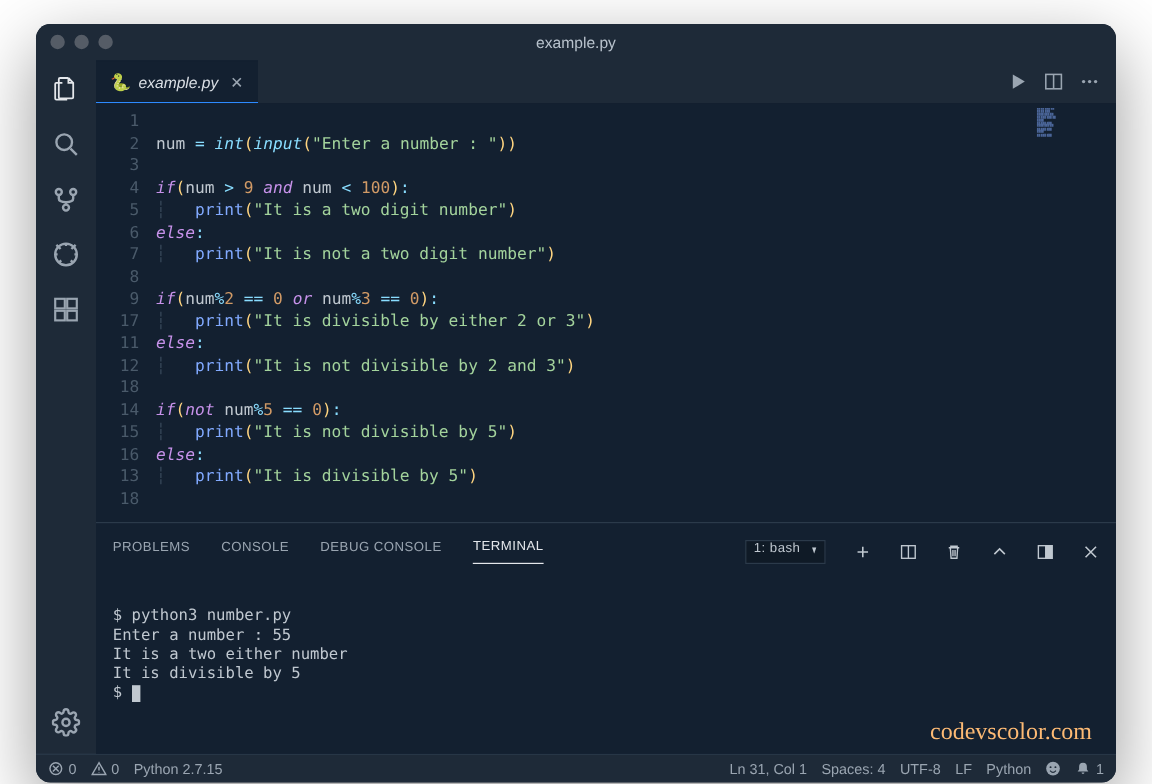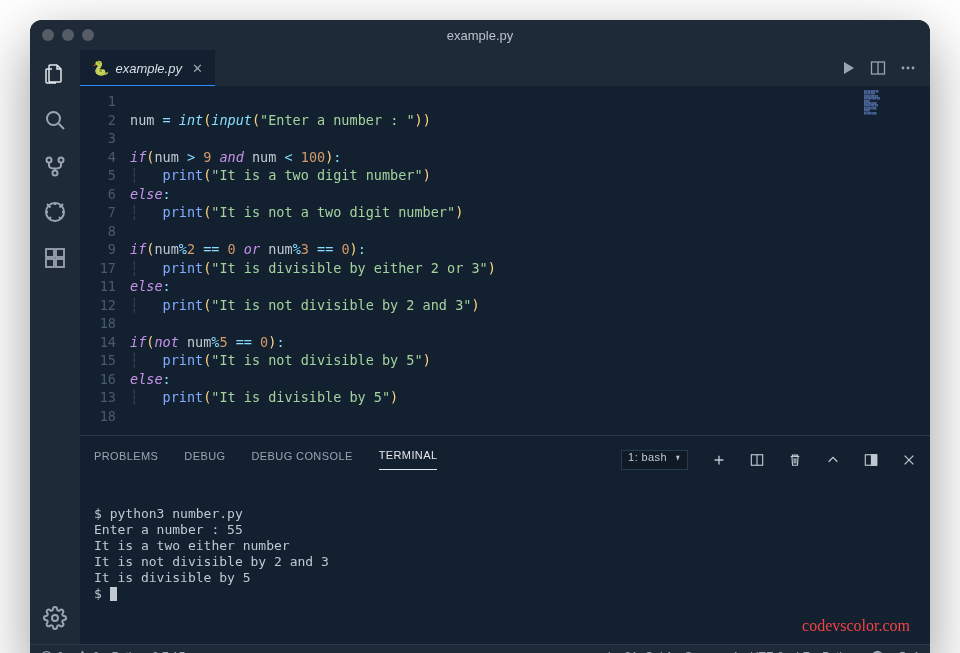--- a/index.html
+++ b/index.html
@@ -184,23 +184,23 @@
     color:#c0c8d0;
     padding:4px 14px 10px 14px;
     white-space:pre;
     position:relative;
   }
   .term-cursor { background:#c0c8d0; display:inline-block; width:7px; height:14px; vertical-align:text-bottom; }
   .watermark {
     position:absolute;
     right:20px;
     bottom:10px;
-    color:#ef4444;
+    color:#fdba74;
     font-family: cursive, 'Brush Script MT';
-    font-size:16px;
+    font-size:20px;
     pointer-events:none;
   }
   .statusbar {
     height:24px;
     background:#1e2a38;
     border-top:1px solid #2b3a4a;
     display:flex;
     align-items:center;
     font-size:12px;
     color:#9aa5b1;
@@ -322,21 +322,21 @@
             <div>18</div>
           </div>
         <div class="code" id="code"><div class="line"></div><div class="line"><span class="tk-var">num</span><span class="tk-op"> = </span><span class="tk-bfn">int</span><span class="tk-paren">(</span><span class="tk-bfn">input</span><span class="tk-paren">(</span><span class="tk-str">"Enter a number : "</span><span class="tk-paren">)</span><span class="tk-paren">)</span></div><div class="line"></div><div class="line"><span class="tk-kw">if</span><span class="tk-paren">(</span><span class="tk-var">num</span><span class="tk-op"> &gt; </span><span class="tk-num">9</span><span class="tk-kw"> and </span><span class="tk-var">num</span><span class="tk-op"> &lt; </span><span class="tk-num">100</span><span class="tk-paren">)</span><span class="tk-op">:</span></div><div class="line"><span class="indent">┆   </span><span class="tk-fn">print</span><span class="tk-paren">(</span><span class="tk-str">"It is a two digit number"</span><span class="tk-paren">)</span></div><div class="line"><span class="tk-kw">else</span><span class="tk-op">:</span></div><div class="line"><span class="indent">┆   </span><span class="tk-fn">print</span><span class="tk-paren">(</span><span class="tk-str">"It is not a two digit number"</span><span class="tk-paren">)</span></div><div class="line"></div><div class="line"><span class="tk-kw">if</span><span class="tk-paren">(</span><span class="tk-var">num</span><span class="tk-op">%</span><span class="tk-num">2</span><span class="tk-op"> == </span><span class="tk-num">0</span><span class="tk-kw"> or </span><span class="tk-var">num</span><span class="tk-op">%</span><span class="tk-num">3</span><span class="tk-op"> == </span><span class="tk-num">0</span><span class="tk-paren">)</span><span class="tk-op">:</span></div><div class="line"><span class="indent">┆   </span><span class="tk-fn">print</span><span class="tk-paren">(</span><span class="tk-str">"It is divisible by either 2 or 3"</span><span class="tk-paren">)</span></div><div class="line"><span class="tk-kw">else</span><span class="tk-op">:</span></div><div class="line"><span class="indent">┆   </span><span class="tk-fn">print</span><span class="tk-paren">(</span><span class="tk-str">"It is not divisible by 2 and 3"</span><span class="tk-paren">)</span></div><div class="line"></div><div class="line"><span class="tk-kw">if</span><span class="tk-paren">(</span><span class="tk-kw">not </span><span class="tk-var">num</span><span class="tk-op">%</span><span class="tk-num">5</span><span class="tk-op"> == </span><span class="tk-num">0</span><span class="tk-paren">)</span><span class="tk-op">:</span></div><div class="line"><span class="indent">┆   </span><span class="tk-fn">print</span><span class="tk-paren">(</span><span class="tk-str">"It is not divisible by 5"</span><span class="tk-paren">)</span></div><div class="line"><span class="tk-kw">else</span><span class="tk-op">:</span></div><div class="line"><span class="indent">┆   </span><span class="tk-fn">print</span><span class="tk-paren">(</span><span class="tk-str">"It is divisible by 5"</span><span class="tk-paren">)</span></div><div class="line"></div></div>
       </div>
 
       <div class="minimap">██ ██ ███ ██<br>██ ██ ███<br>████ ███ ██<br>██ ███ ███ ██<br>████<br>██ ███ ███<br>████ ███ ██<br>██ ███ ███<br>████<br>██ ███ ███</div>
 
       <div class="panel">
         <div class="panel-tabs">
           <div class="panel-tab">PROBLEMS</div>
-          <div class="panel-tab">DEBUG</div>
+          <div class="panel-tab">CONSOLE</div>
           <div class="panel-tab">DEBUG CONSOLE</div>
           <div class="panel-tab active">TERMINAL</div>
           <div class="panel-actions">
             <div class="term-select">1: bash</div>
             <span class="pa-icon">
                 <svg viewBox="0 0 16 16" stroke="currentColor" stroke-width="1.5">
                   <path d="M8 3v10M3 8h10"></path>
                 </svg>
               </span>
             <span class="pa-icon">
@@ -362,21 +362,21 @@
                 </svg>
               </span>
             <span class="pa-icon">
                 <svg viewBox="0 0 16 16" stroke="currentColor" stroke-width="1.5">
                   <path d="M3 3l10 10M13 3L3 13"></path>
                 </svg>
               </span>
           </div>
         </div>
         <div class="terminal" id="terminal">
-          <div>$ python3 number.py</div><div>Enter a number : 55</div><div>It is a two either number</div><div>It is not divisible by 2 and 3</div><div>It is divisible by 5</div><div><span>$ </span><span class="term-cursor"></span></div><div class="watermark">codevscolor.com</div>
+          <div>$ python3 number.py</div><div>Enter a number : 55</div><div>It is a two either number</div><div>It is divisible by 5</div><div><span>$ </span><span class="term-cursor"></span></div><div class="watermark">codevscolor.com</div>
         </div>
       </div>
 
     </div>
   </div>
 
   <div class="statusbar">
     <div class="sb-left">
       <span class="sb-item">
         <svg viewBox="0 0 16 16" fill="none" stroke="currentColor" stroke-width="1.5">

